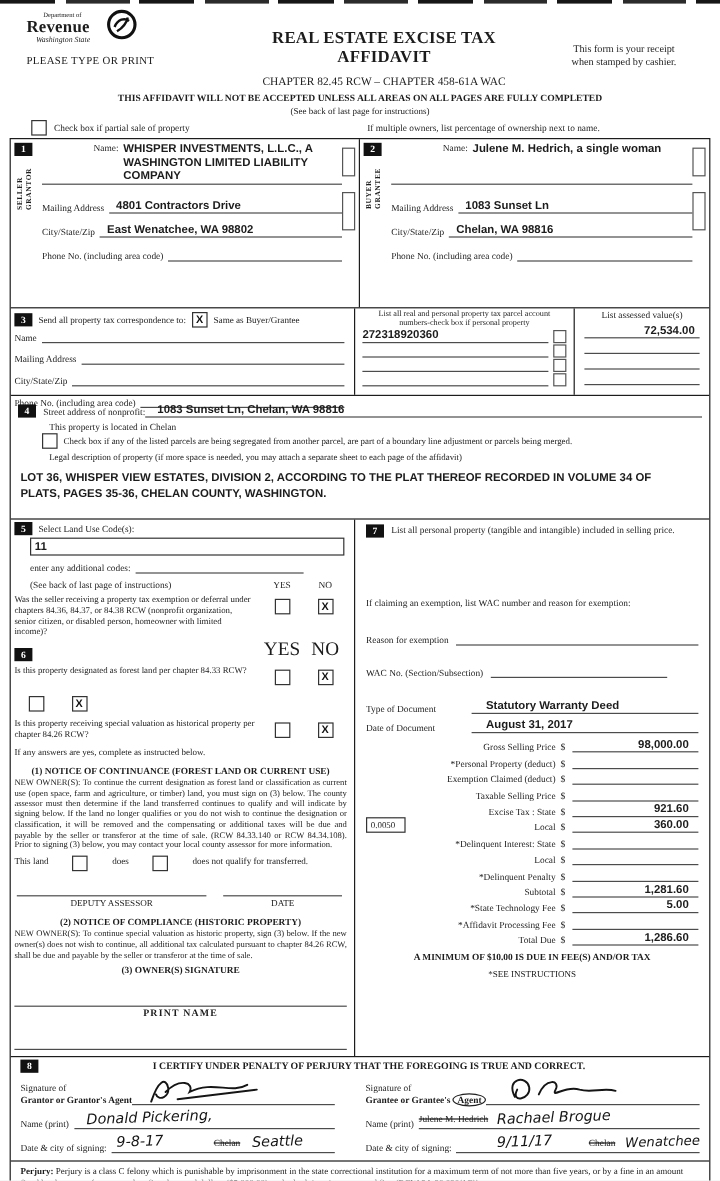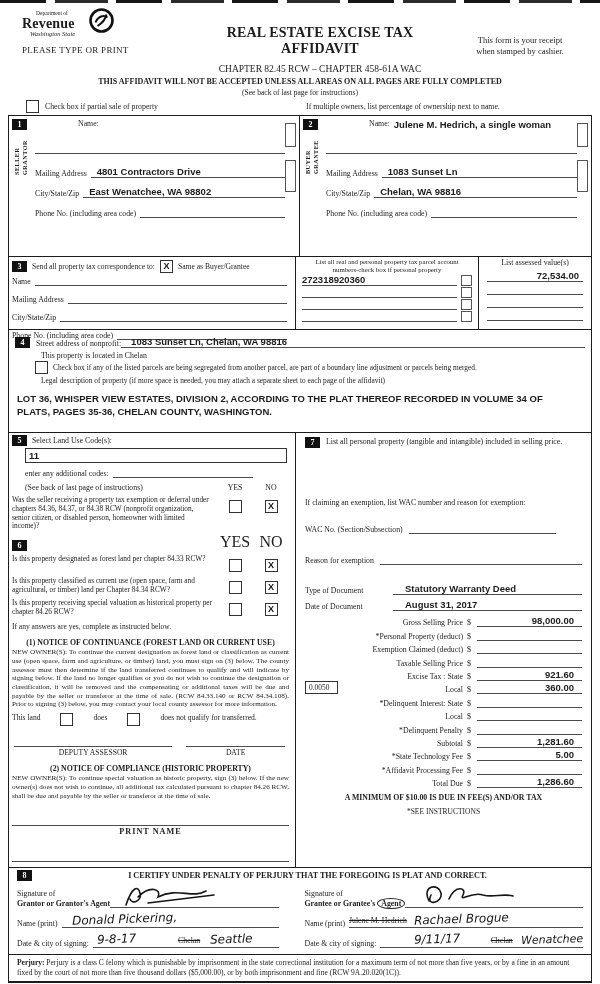--- a/index.html
+++ b/index.html
@@ -179,20 +179,21 @@
 
     <div class="parties">
       <div class="party sell">
         <span class="num">1</span>
         <div class="vstrip">
           <span class="vtext">SELLER</span>
           <span class="vtext">GRANTOR</span>
         </div>
         <div class="namerow">
           <span class="lbl">Name:</span>
+          <span class="val">WHISPER INVESTMENTS, L.L.C., A WASHINGTON LIMITED LIABILITY COMPANY</span>
         </div>
         <div class="frow">
           <span class="lbl">Mailing Address</span>
           <span class="ul flex1 val">4801 Contractors Drive</span>
         </div>
         <div class="frow">
           <span class="lbl">City/State/Zip</span>
           <span class="ul flex1 val">East Wenatchee, WA 98802</span>
         </div>
         <div class="frow">
@@ -332,21 +333,20 @@
           <span class="flex1"></span>
           <span class="ynh">YES</span>
           <span class="ynh">NO</span>
         </div>
         <div class="qrow">
           <span class="qt">Is this property designated as forest land per chapter 84.33 RCW?</span>
           <span class="cbc"><span class="cb"></span></span>
           <span class="cbc"><span class="cb on"></span></span>
         </div>
         <div class="qrow">
-          <span class="qt">Is this property classified as current use (open space, farm and agricultural, or timber) land per Chapter 84.34 RCW?</span>
           <span class="cbc"><span class="cb"></span></span>
           <span class="cbc"><span class="cb on"></span></span>
         </div>
         <div class="qrow">
           <span class="qt">Is this property receiving special valuation as historical property per chapter 84.26 RCW?</span>
           <span class="cbc"><span class="cb"></span></span>
           <span class="cbc"><span class="cb on"></span></span>
         </div>
         <div class="noteline">If any answers are yes, complete as instructed below.</div>
 
@@ -365,39 +365,40 @@
             <span>DEPUTY ASSESSOR</span>
           </span>
           <span class="c">
             <span class="ul"></span>
             <span>DATE</span>
           </span>
         </div>
 
         <div class="ntitle">(2) NOTICE OF COMPLIANCE (HISTORIC PROPERTY)</div>
         <div class="nbody">NEW OWNER(S): To continue special valuation as historic property, sign (3) below.  If the new owner(s) does not wish to continue, all additional tax calculated pursuant to chapter 84.26 RCW, shall be due and payable by the seller or transferor at the time of sale.</div>
+        <div class="ntitle" style="margin-top:4px">(3) OWNER(S) SIGNATURE</div>
         <div class="sigline"></div>
         <div class="pname">PRINT  NAME</div>
         <div class="sigline"></div>
       </div>
 
       <div class="rc">
         <div class="s7row">
           <span class="num">7</span>
           <span class="txt">List all personal property (tangible and intangible) included in selling price.</span>
         </div>
         <div class="s7sp"></div>
         <div class="exin">If claiming an exemption, list WAC number and reason for exemption:</div>
+        <div class="exrow" style="margin-top:17px">
+          <span class="lbl">Reason for exemption</span>
+          <span class="ul flex1"></span>
+        </div>
         <div class="exrow">
           <span class="lbl">WAC No. (Section/Subsection)</span>
           <span class="ul" style="flex:0.85"></span>
-        </div>
-        <div class="exrow" style="margin-top:17px">
-          <span class="lbl">Reason for exemption</span>
-          <span class="ul flex1"></span>
         </div>
         <div style="height:14px"></div>
         <div class="docrow">
           <span class="lbl">Type of Document</span>
           <span class="ul val" style="flex:1">Statutory Warranty Deed</span>
         </div>
         <div class="docrow">
           <span class="lbl">Date of Document</span>
           <span class="ul val" style="flex:1">August 31, 2017</span>
         </div>
@@ -472,21 +473,21 @@
           <span class="feeline">1,286.60</span>
         </div>
         <div class="minnote">A MINIMUM OF $10.00 IS DUE IN FEE(S) AND/OR TAX</div>
         <div class="minnote minnote2">*SEE INSTRUCTIONS</div>
       </div>
     </div>
 
     <div class="s8">
       <div class="certrow">
         <span class="num">8</span>
-        <span class="ctext">I CERTIFY UNDER PENALTY OF PERJURY THAT THE FOREGOING IS PLAT AND CORRECT.</span>
+        <span class="ctext">I CERTIFY UNDER PENALTY OF PERJURY THAT THE FOREGOING IS TRUE AND CORRECT.</span>
       </div>
       <div class="s8grid">
         <div class="sigblk">
           <div class="r1">
             <span class="siglbl">
               <span>Signature of</span><br>
               <b>Grantor or Grantor's Agent</b>
             </span>
             <span class="sigfield">
               <svg width="120" height="30" viewBox="0 0 120 30">

